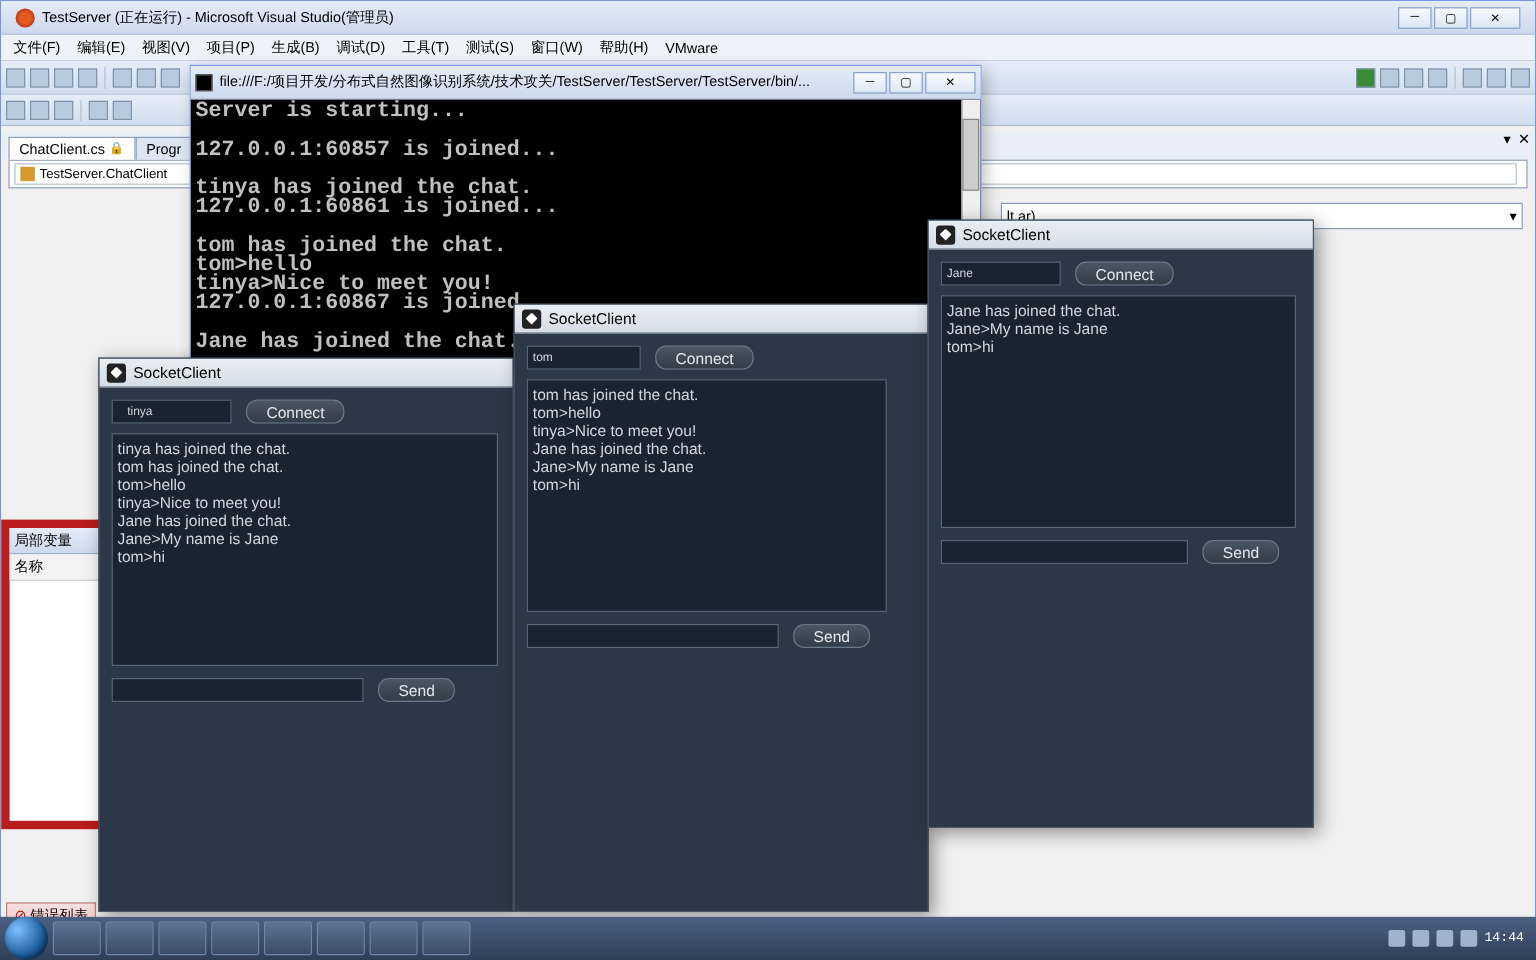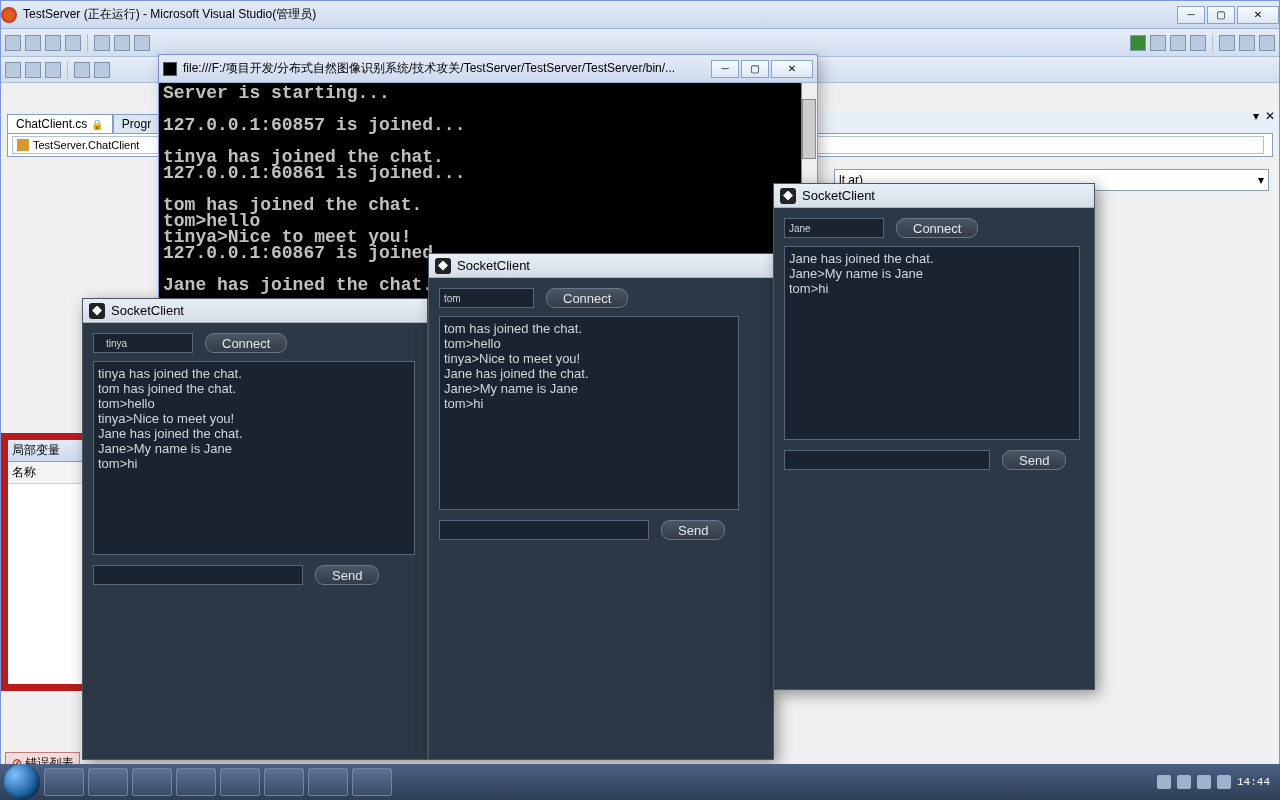--- a/index.html
+++ b/index.html
@@ -1,20 +1,20 @@
 <!DOCTYPE html>
 <html><head>
 <meta charset="utf-8">
 <style>
 * { box-sizing: border-box; margin: 0; padding: 0; }
 body { font-family: "Microsoft YaHei", Tahoma, sans-serif; font-size: 12px; background: #fff; width: 1280px; height: 800px; overflow: hidden; position: relative; }
 
 
 .vs-window { position: absolute; left: 0; top: 0; width: 1280px; height: 800px; background: #efefef; border: 1px solid #7a96df; }
-.vs-titlebar { height: 28px; background: linear-gradient(#e4ecf7,#cdd9ee); border-bottom: 1px solid #9db4d9; display: flex; align-items: center; padding: 0 0; }
+.vs-titlebar { height: 28px; background: linear-gradient(#e4ecf7,#cdd9ee); border-bottom: 1px solid #9db4d9; display: flex; align-items: center; padding: 0 12px; }
 .vs-titlebar .vs-icon { width: 16px; height: 16px; margin-right: 6px; background: radial-gradient(circle,#e05c1e 40%,#c0381a 70%); border-radius: 50%; }
 .vs-titlebar .title-text { flex: 1; font-size: 12px; color: #000; }
 .win-btns { display: flex; gap: 2px; }
 .win-btn { width: 28px; height: 18px; background: linear-gradient(#f7fbff,#dce7f5); border: 1px solid #8aa3c7; font-size: 10px; display:flex;align-items:center;justify-content:center;cursor:pointer;}
 .win-btn.close { width: 42px; }
 
 .vs-menubar { height: 22px; background: #eef3fb; border-bottom:1px solid #c3d0e4; display:flex; align-items:center; padding:0 4px; gap:2px;}
 .vs-menubar span { padding: 2px 6px; cursor:pointer; }
 
 .vs-toolbar { height: 28px; background: linear-gradient(#e6edf8,#d1ddee); border-bottom:1px solid #aebfd8; display:flex; align-items:center; padding:0 4px; gap:4px;}
@@ -74,20 +74,33 @@
 <div class="vs-window">
   <div class="vs-titlebar">
     <div class="vs-icon"></div>
     <div class="title-text">TestServer (正在运行) - Microsoft Visual Studio(管理员)</div>
     <div class="win-btns">
       <div class="win-btn">─</div>
       <div class="win-btn">▢</div>
       <div class="win-btn close">✕</div>
     </div>
   </div>
+  <div class="vs-menubar">
+    <span>文件(F)</span>
+    <span>编辑(E)</span>
+    <span>视图(V)</span>
+    <span>项目(P)</span>
+    <span>生成(B)</span>
+    <span>调试(D)</span>
+    <span>工具(T)</span>
+    <span>测试(S)</span>
+    <span>窗口(W)</span>
+    <span>帮助(H)</span>
+    <span>VMware</span>
+  </div>
   <div class="vs-toolbar">
     <div class="tb-ico"></div>
     <div class="tb-ico"></div>
     <div class="tb-ico"></div>
     <div class="tb-ico"></div>
     <div class="tb-sep"></div>
     <div class="tb-ico"></div>
     <div class="tb-ico"></div>
     <div class="tb-ico"></div>
     <div style="flex:1"></div>

